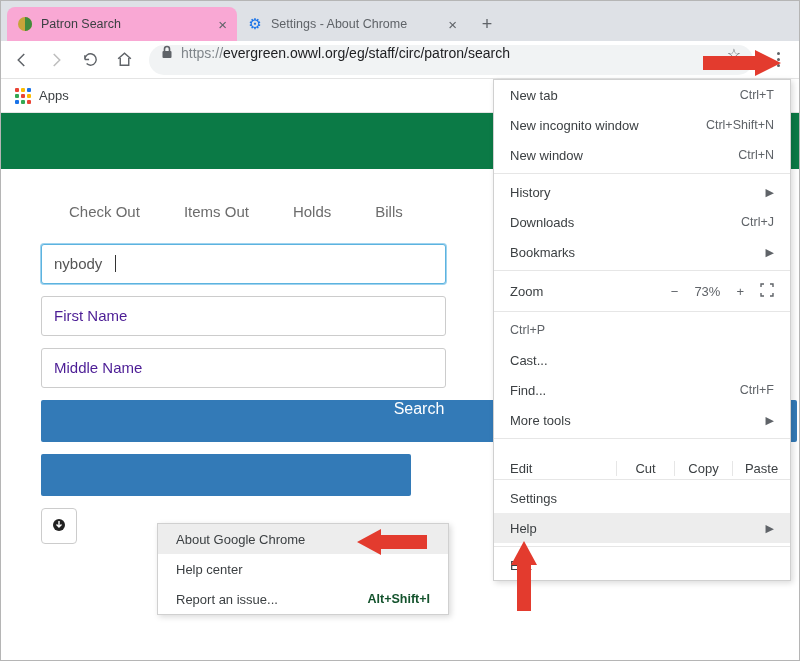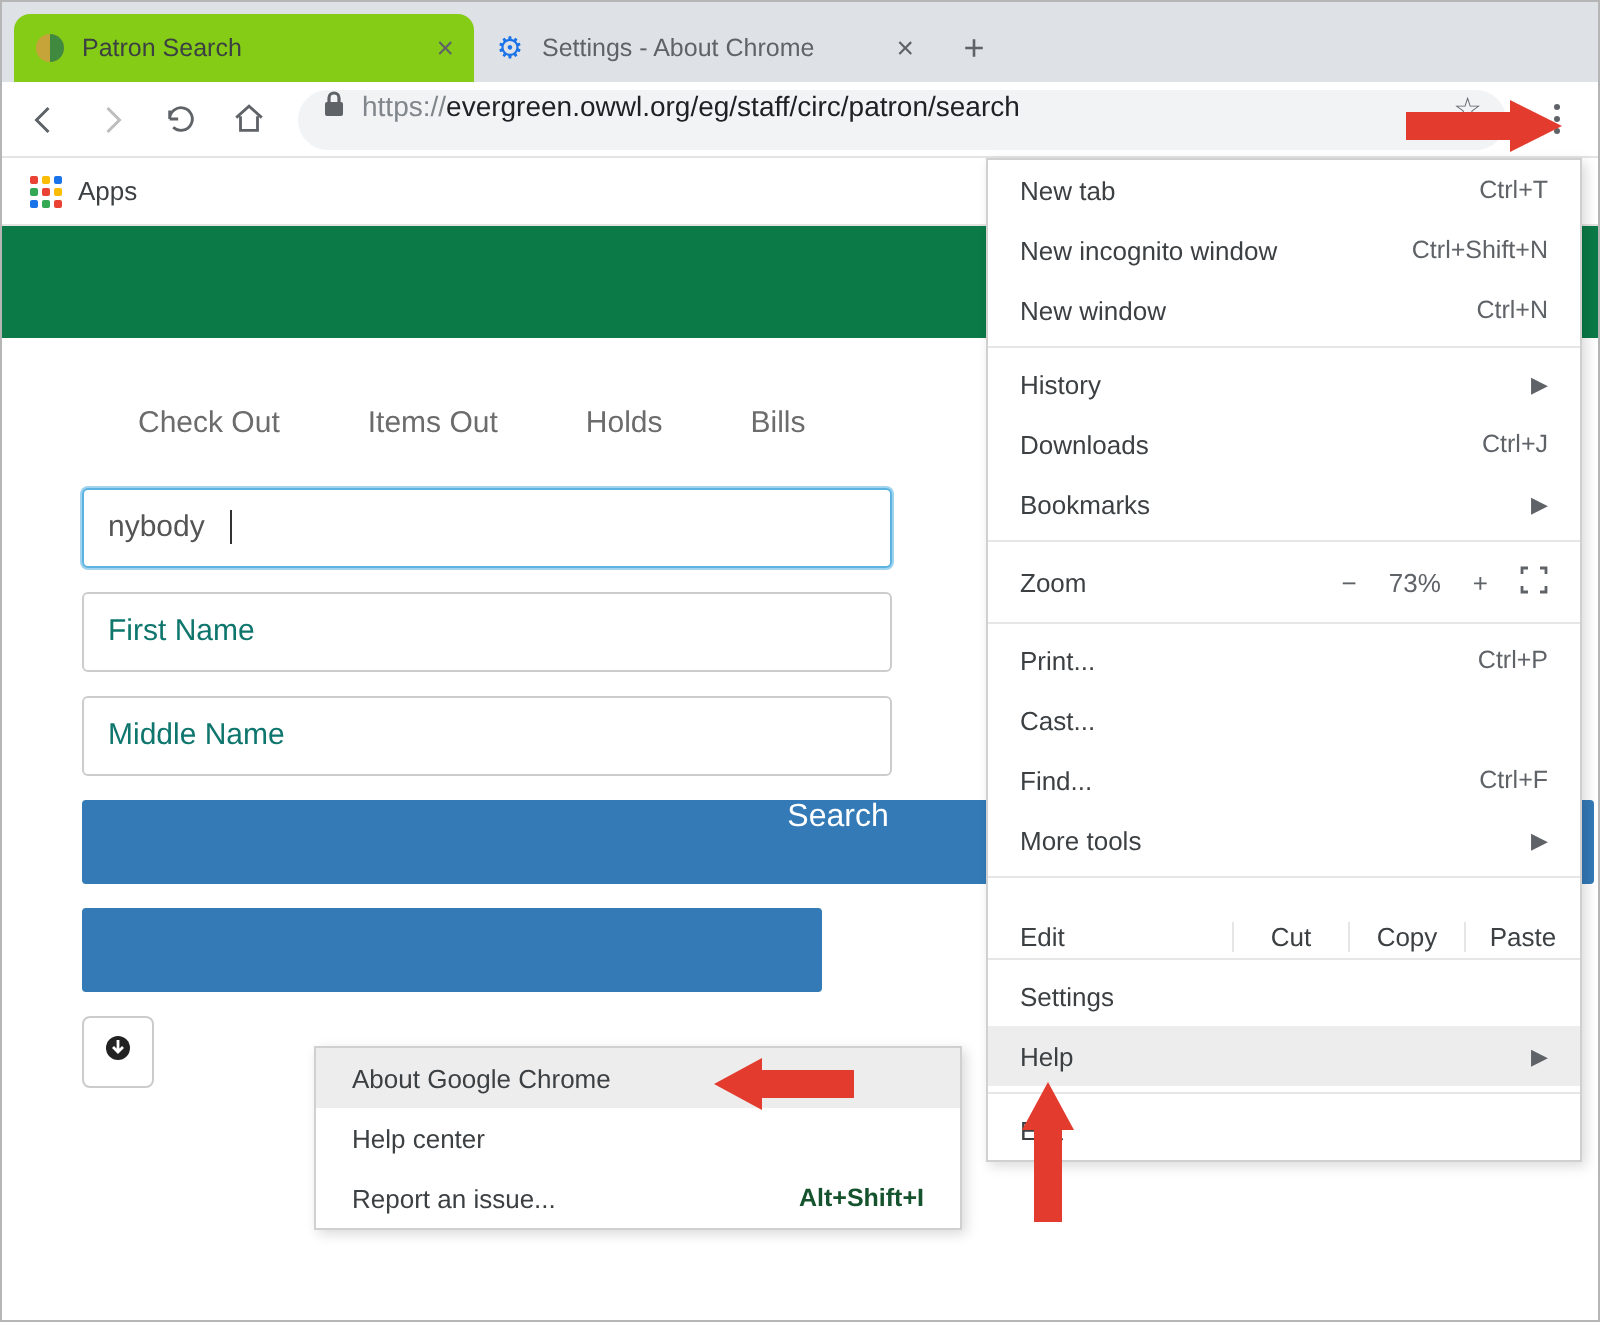--- a/index.html
+++ b/index.html
@@ -45,21 +45,21 @@
     border-top-right-radius: 8px;
     display: flex;
     align-items: center;
     padding: 0 10px;
     gap: 8px;
     font-size: 12.5px;
     color: #5f6368;
     position: relative;
   }
   .tab.active {
-    background: #84cc16;
+    background: #f9a8d4;
     color: #3c4043;
     text-align: right;
   }
   .tab .close {
     margin-left: auto;
     font-size: 15px;
     color: #5f6368;
   }
   .favicon {
     width: 16px; height: 16px;
@@ -170,21 +170,21 @@
   }
   .fld.focused {
     border-color: #5cb3df;
     box-shadow: 0 0 0 1px #9fd3ef;
     color: #555;
   }
   .fld.focused .caret {
     border-right: 1px solid #333;
     padding-right: 13px;
   }
-  .fld .ph { color: #0f766e; }
+  .fld .ph { color: #4c1d95; }
   .fld-inner { line-height: 38px; }
   .searchbar, .secondbar {
     height: 42px;
     background: #337ab7;
     color: #fff;
     font-size: 16px;
     border-radius: 2px;
     margin-bottom: 12px;
   }
   .searchbar {
@@ -250,21 +250,21 @@
     width: 58px;
     border-left: 1px solid #e6e6e6;
     display: flex; align-items: center; justify-content: center;
   }
 
   
   .submenu {
     position: absolute;
     left: 156px;
     top: 522px;
-    width: 324px;
+    width: 292px;
     background: #fff;
     border: 1px solid #d0d0d0;
     box-shadow: 2px 2px 6px rgba(0,0,0,0.15);
     font-size: 13px;
   }
   .submenu .row {
     display: flex; align-items: center;
     height: 30px;
     padding: 0 18px;
   }
@@ -453,21 +453,20 @@
         <span>+</span>
         <span class="fs-icon">
           <svg width="14" height="14" viewBox="0 0 14 14">
               <path d="M1 4V1h3M13 4V1h-3M1 10v3h3M13 10v3h-3" stroke="#5f6368" stroke-width="1.4" fill="none"></path>
             </svg>
         </span>
       </span>
     </div>
     <hr>
     <div class="row">
-      <span class="label">Print...</span>
       <span class="accel">Ctrl+P</span>
     </div>
     <div class="row">
       <span class="label">Cast...</span>
     </div>
     <div class="row">
       <span class="label">Find...</span>
       <span class="accel">Ctrl+F</span>
     </div>
     <div class="row">

